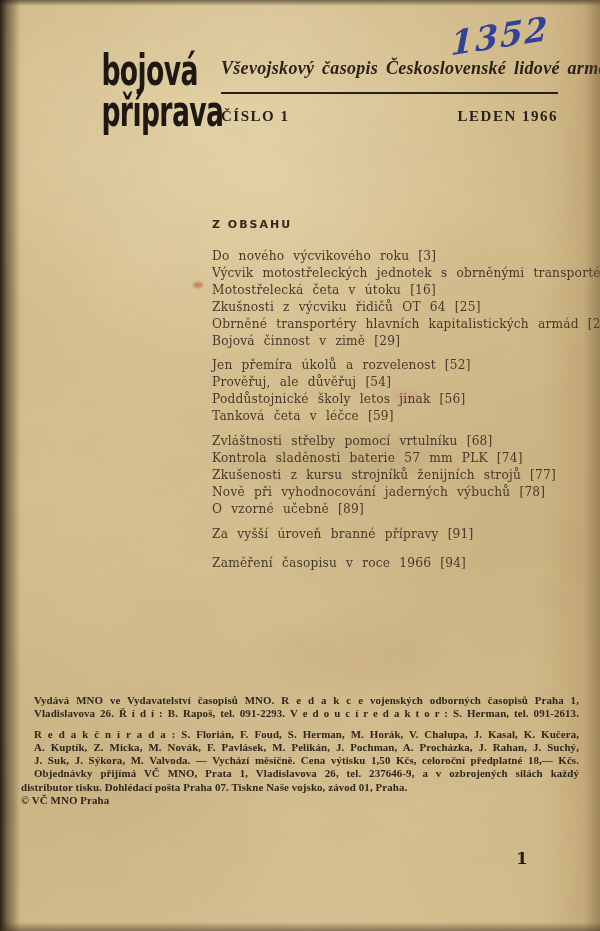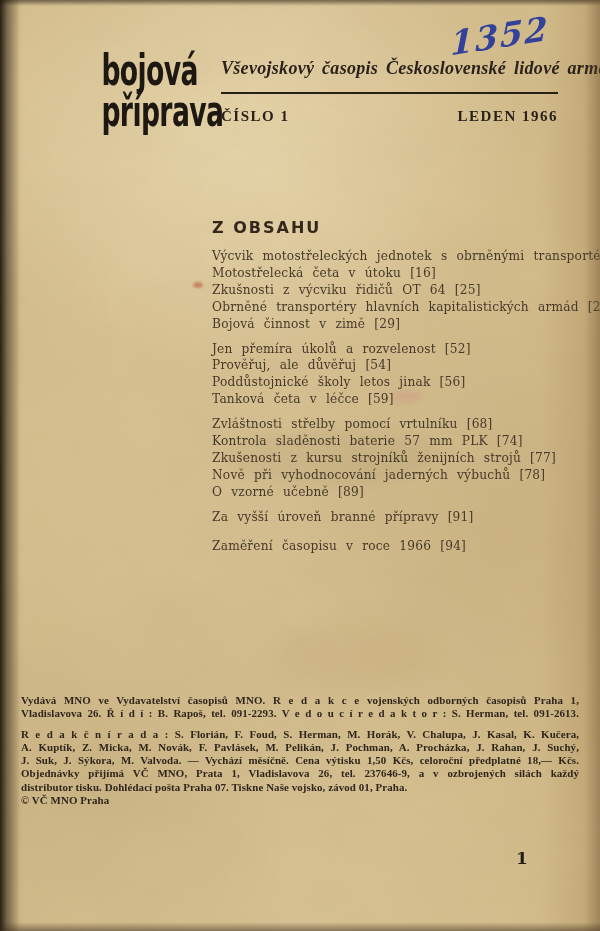--- a/index.html
+++ b/index.html
@@ -50,37 +50,37 @@
     font-family:"Liberation Serif", serif; font-style:italic; font-weight:bold;
     font-size:18px; letter-spacing:0.3px; word-spacing:3px; white-space:nowrap;
   }
   .rule { margin-top:13px; height:2px; background:#281f16; }
   .issue-row { display:flex; justify-content:space-between; margin-top:14px;
     font-family:"Liberation Serif", serif; font-weight:bold; font-size:15px; letter-spacing:1.5px; }
 
   .toc-heading {
     position:absolute; left:212px; top:218px;
     font-family:"DejaVu Sans", sans-serif; font-weight:bold;
-    font-size:16px; letter-spacing:2px; color:#33281b;
+    font-size:11px; letter-spacing:2px; color:#33281b;
   }
   .toc { position:absolute; left:212px; top:248px; width:370px;
     font-family:"DejaVu Serif", serif; font-size:12.2px; line-height:16.9px;
     letter-spacing:0.2px; word-spacing:5px; color:#46392a; }
   .toc-group { margin-bottom:8px; }
   .toc-group:nth-child(2) { }
   .toc-group:nth-child(3) { margin-bottom:8px; }
   .toc-group:nth-child(4) { margin-bottom:12px; }
   .toc-item { white-space:nowrap; }
 
   .imprint { position:absolute; left:21px; top:694px; width:558px;
     font-family:"Liberation Serif", serif; font-weight:bold;
     font-size:10.9px; line-height:13.1px; letter-spacing:0.1px; color:#2f261b; }
   .imprint-p2 { margin-top:8px; }
   .imp-line { white-space:nowrap; }
-  .imp-line.just { white-space:normal; text-align:justify; text-align-last:justify; }
+  .imp-line.just { white-space:normal; text-align:justify; text-align-last:justify;margin-left:13px; }
 
   .page-number { position:absolute; left:516px; top:848px;
     font-family:"DejaVu Serif", serif; font-weight:bold; font-size:17px; color:#241d15; }
 </style>
 </head>
 <body>
 
 <div class="page">
 
   <svg class="grain" width="600" height="931" xmlns="http://www.w3.org/2000/svg">
@@ -113,20 +113,21 @@
     <div class="rule"></div>
     <div class="issue-row">
       <span>ČÍSLO 1</span>
       <span>LEDEN 1966</span>
     </div>
   </div>
 
   <div class="toc-heading">Z OBSAHU</div>
   <div class="toc" id="toc-groups">
       <div class="toc-group">
+        <div class="toc-item">Do nového výcvikového roku [3]</div>
         <div class="toc-item">Výcvik motostřeleckých jednotek s obrněnými transportéry [7]</div>
         <div class="toc-item">Motostřelecká četa v útoku [16]</div>
         <div class="toc-item">Zkušnosti z výcviku řidičů OT 64 [25]</div>
         <div class="toc-item">Obrněné transportéry hlavních kapitalistických armád [26]</div>
         <div class="toc-item">Bojová činnost v zimě [29]</div>
       </div>
       <div class="toc-group">
         <div class="toc-item">Jen přemíra úkolů a rozvelenost [52]</div>
         <div class="toc-item">Prověřuj, ale důvěřuj [54]</div>
         <div class="toc-item">Poddůstojnické školy letos jinak [56]</div>

